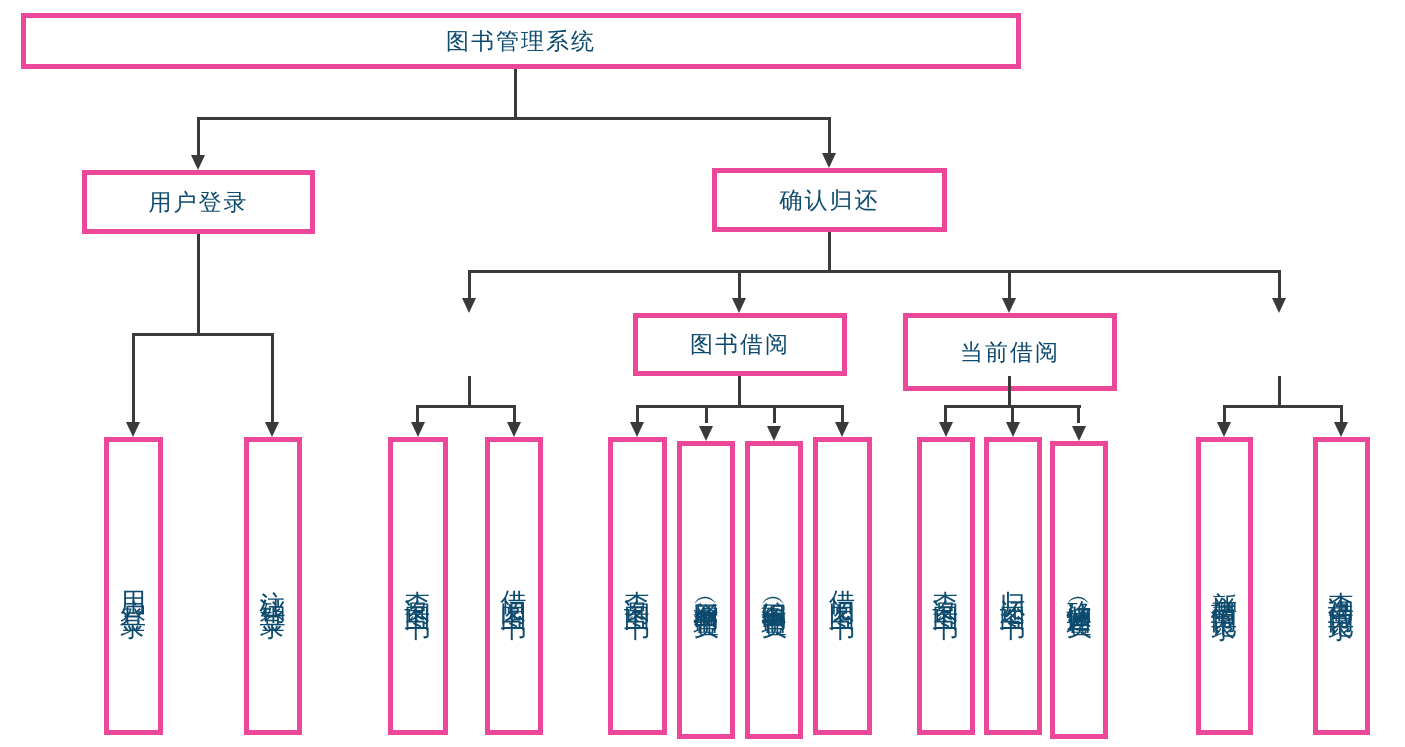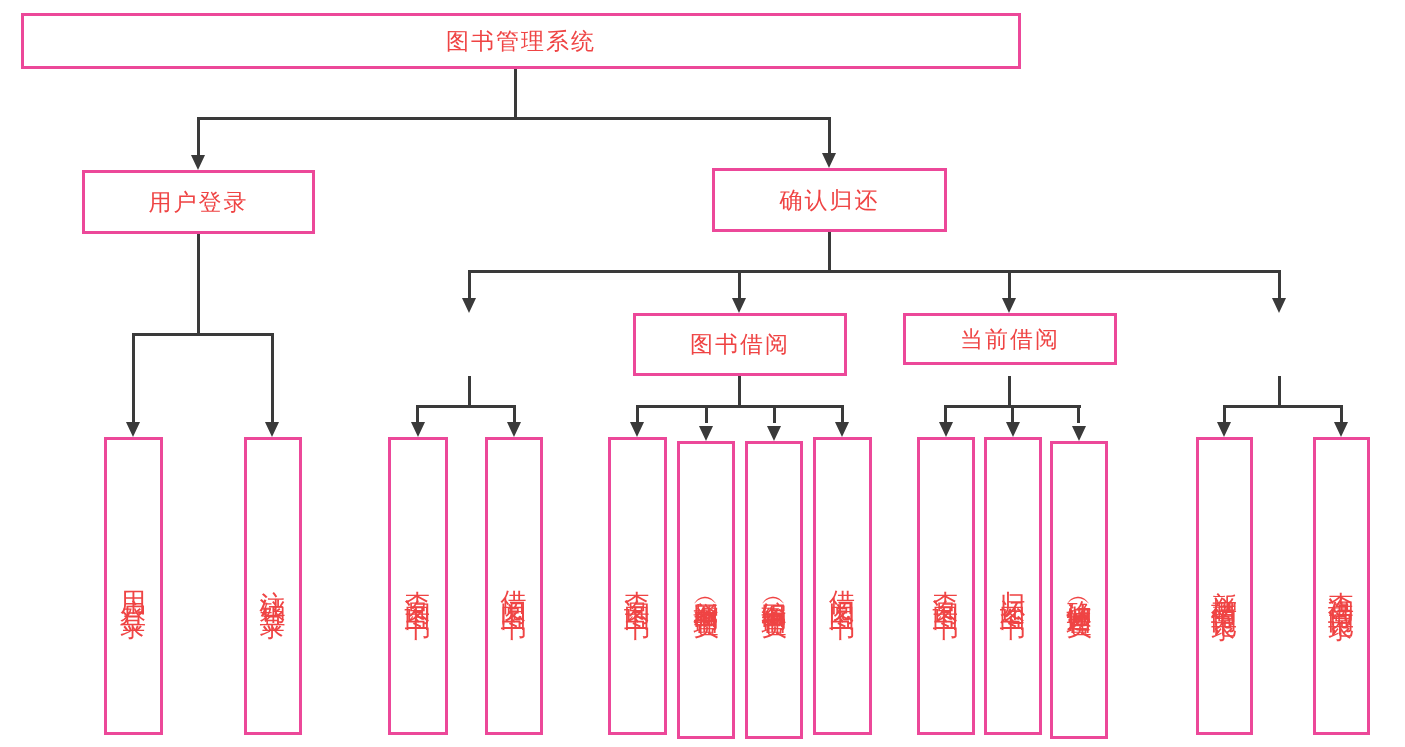--- a/index.html
+++ b/index.html
@@ -1,23 +1,23 @@
 <!DOCTYPE html>
 <html><head>
 <meta charset="utf-8">
 <style>
   html,body { margin:0; padding:0; background:#ffffff; }
   .stage {
     position:relative; width:1405px; height:747px; background:#ffffff;
     font-family:"Liberation Sans","DejaVu Sans",sans-serif; overflow:hidden;
   }
   .node {
-    position:absolute; background:#ffffff; border:3px solid #ec4899;
+    position:absolute; background:#ffffff; border:5px solid #ec4899;
     box-sizing:border-box; display:flex; align-items:center; justify-content:center;
-    color:#ef4444;
+    color:#0c4a6e;
   }
   .h-label { font-size:23px; letter-spacing:2px; white-space:nowrap; }
   .leaf {
     writing-mode:vertical-rl; text-orientation:mixed;
     font-size:26px; letter-spacing:8px; line-height:1;
   }
   .leaf.mid  { letter-spacing:5px; }
   .leaf.long { font-size:25px; letter-spacing:2px; }
   .vl, .hl { position:absolute; background:#3a3a3a; }
   .vl { width:3px; }
@@ -36,21 +36,21 @@
 <body>
 
 <div class="stage">
 
   <div class="node h-label" style="left:21px; top:13px; width:1000px; height:56px;">图书管理系统</div>
 
   <div class="node h-label" style="left:82px; top:170px; width:233px; height:64px;">用户登录</div>
   <div class="node h-label" style="left:712px; top:168px; width:235px; height:64px;">确认归还</div>
 
   <div class="node h-label" style="left:633px; top:313px; width:214px; height:63px;">图书借阅</div>
-  <div class="node h-label" style="left:903px; top:313px; width:214px; height:52px;">当前借阅</div>
+  <div class="node h-label" style="left:903px; top:313px; width:214px; height:78px;">当前借阅</div>
 
   <div class="node leaf" style="left:104px; top:437px; width:59px; height:298px;">用户登录</div>
   <div class="node leaf" style="left:244px; top:437px; width:58px; height:298px;">注销登录</div>
 
   <div class="node leaf" style="left:388px; top:437px; width:60px; height:298px;">查询图书</div>
   <div class="node leaf" style="left:485px; top:437px; width:58px; height:298px;">借阅图书</div>
 
   <div class="node leaf" style="left:608px; top:437px; width:59px; height:298px;">查询图书</div>
   <div class="node leaf long" style="left:677px; top:441px; width:58px; height:298px;">新增图书（管理员）</div>
   <div class="node leaf long" style="left:745px; top:441px; width:58px; height:298px;">编辑图书（管理员）</div>

